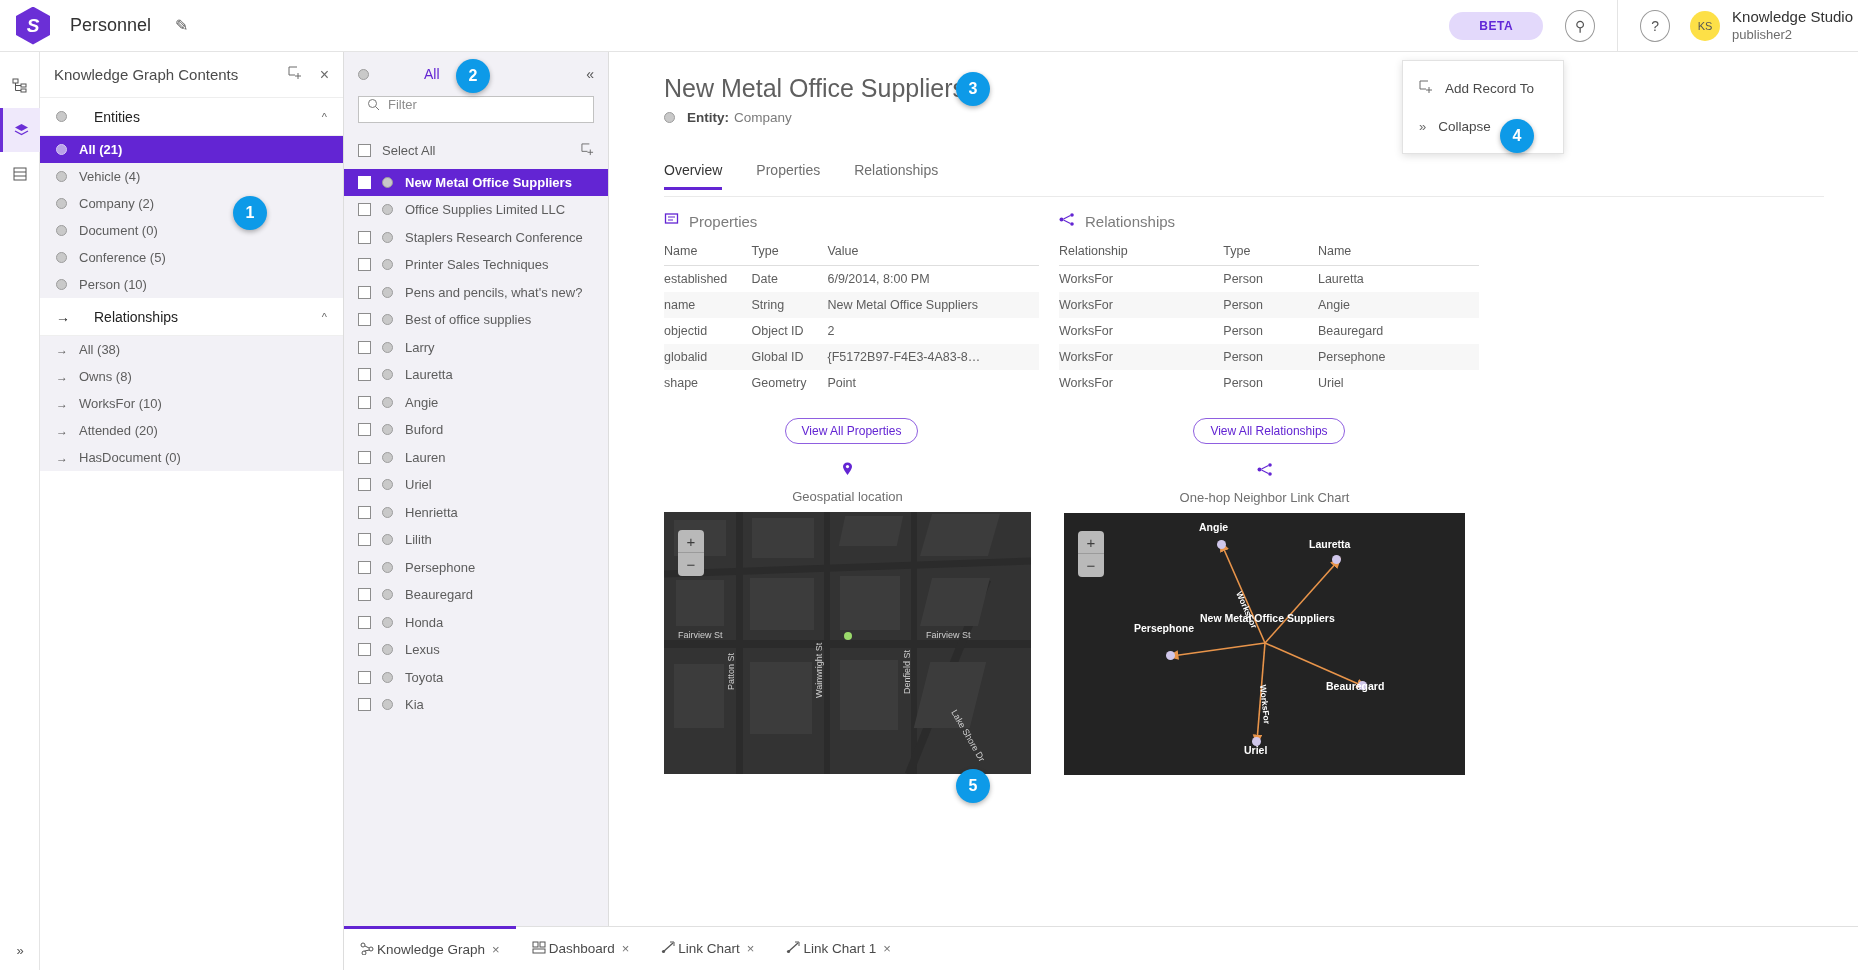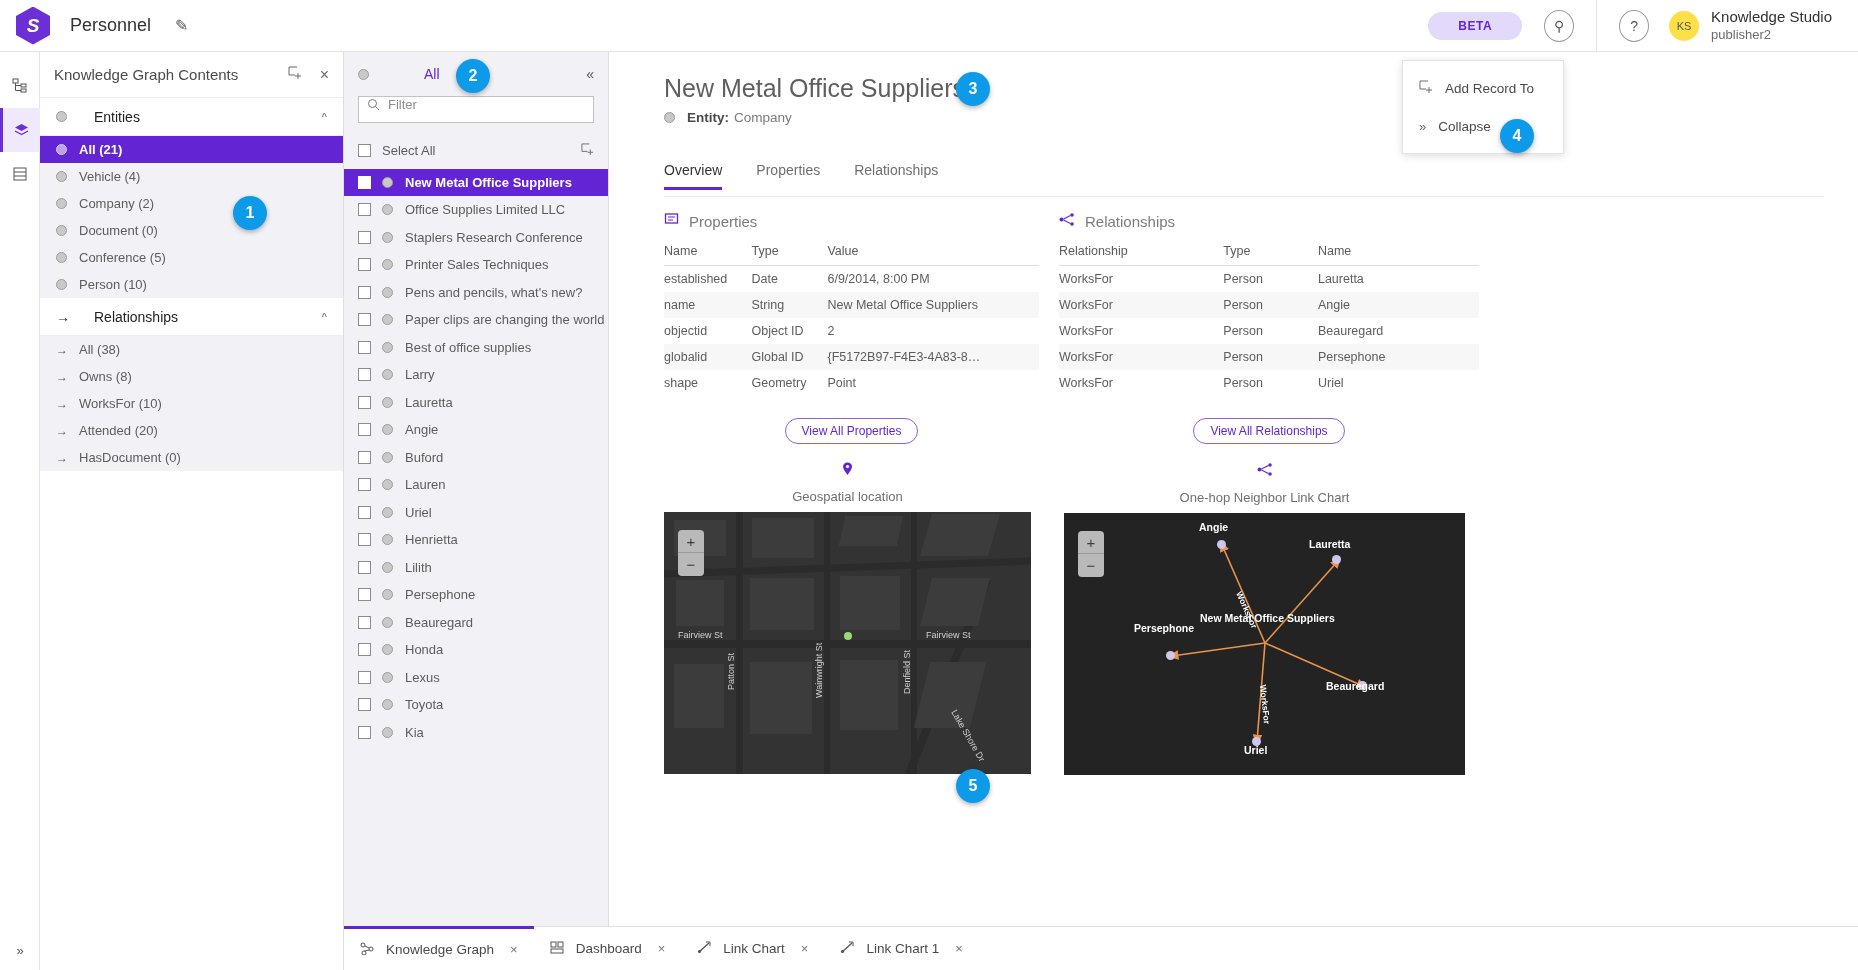--- a/index.html
+++ b/index.html
@@ -37,21 +37,21 @@
     display: flex; align-items: center; justify-content: center;
     margin-left: 22px; font-size: 14px; color: #555; background: #fff;
   }
   .divider-v { width: 1px; height: 52px; background: #e4e4e4; margin-left: 22px; }
   .help-btn { margin-left: 22px; }
   .avatar {
     width: 30px; height: 30px; border-radius: 50%; background: #fde047;
     color: #555; font-size: 11px; display: flex; align-items: center;
     justify-content: center; margin-left: 20px;
   }
-  .user-block { margin-left: 12px; margin-right: 26px; line-height: 1.25; }
+  .user-block { margin-left: 12px; margin-right: 5px; line-height: 1.25; }
   .user-name { font-size: 15px; color: #323232; }
   .user-sub { font-size: 13px; color: #6c6c6c; }
 
   
   .rail {
     position: absolute; top: 52px; left: 0; width: 40px; height: 918px;
     background: #fff; border-right: 1px solid #e4e4e4;
     display: flex; flex-direction: column; align-items: center; padding-top: 12px;
   }
   .rail-item { width: 40px; height: 44px; display: flex; align-items: center; justify-content: center; color: #555; }
@@ -183,21 +183,21 @@
     border: 1px solid #e2e2e2; box-shadow: 0 2px 8px rgba(0,0,0,.13); padding: 8px 0;
   }
   .ctxitem { height: 38px; display: flex; align-items: center; padding: 0 16px; font-size: 13.5px; color: #4a4a4a; gap: 12px; text-align: right; }
   .ctxico { color: #6a6a6a; font-size: 13px; }
 
   
   .bottombar {
     position: absolute; left: 344px; bottom: 0; width: 1514px; height: 44px;
     background: #fff; border-top: 1px solid #e0e0e0; display: flex; align-items: center;
   }
-  .btab { display: flex; align-items: center; gap: 12px; height: 44px; padding: 0 16px; font-size: 13.5px; color: #4a4a4a; position: relative; }
+  .btab { display: flex; align-items: center; gap: 3px; height: 44px; padding: 0 16px; font-size: 13.5px; color: #4a4a4a; position: relative; }
   .btab.active { border-top: 3px solid #6325d3; margin-top: -1px; }
   .btab .x { color: #757575; font-size: 13px; margin-left: 4px; }
   .btab-ico { color: #555; font-size: 13px; }
 
   
   .bub {
     position: absolute; width: 34px; height: 34px; border-radius: 50%;
     background: #0d9ae8; color: #fff; font-size: 16px; font-weight: bold;
     display: flex; align-items: center; justify-content: center;
     box-shadow: 0 2px 5px rgba(0,0,0,.3); z-index: 50;
@@ -373,25 +373,20 @@
         </div>
         <div class="mrow">
           <span class="cbx"></span>
           <span class="dot-ico"></span>
           <span>Printer Sales Techniques</span>
         </div>
         <div class="mrow">
           <span class="cbx"></span>
           <span class="dot-ico"></span>
           <span>Pens and pencils, what's new?</span>
-        </div>
-        <div class="mrow">
-          <span class="cbx"></span>
-          <span class="dot-ico"></span>
-          <span>Paper clips are changing the world</span>
         </div>
         <div class="mrow">
           <span class="cbx"></span>
           <span class="dot-ico"></span>
           <span>Best of office supplies</span>
         </div>
         <div class="mrow">
           <span class="cbx"></span>
           <span class="dot-ico"></span>
           <span>Larry</span>

